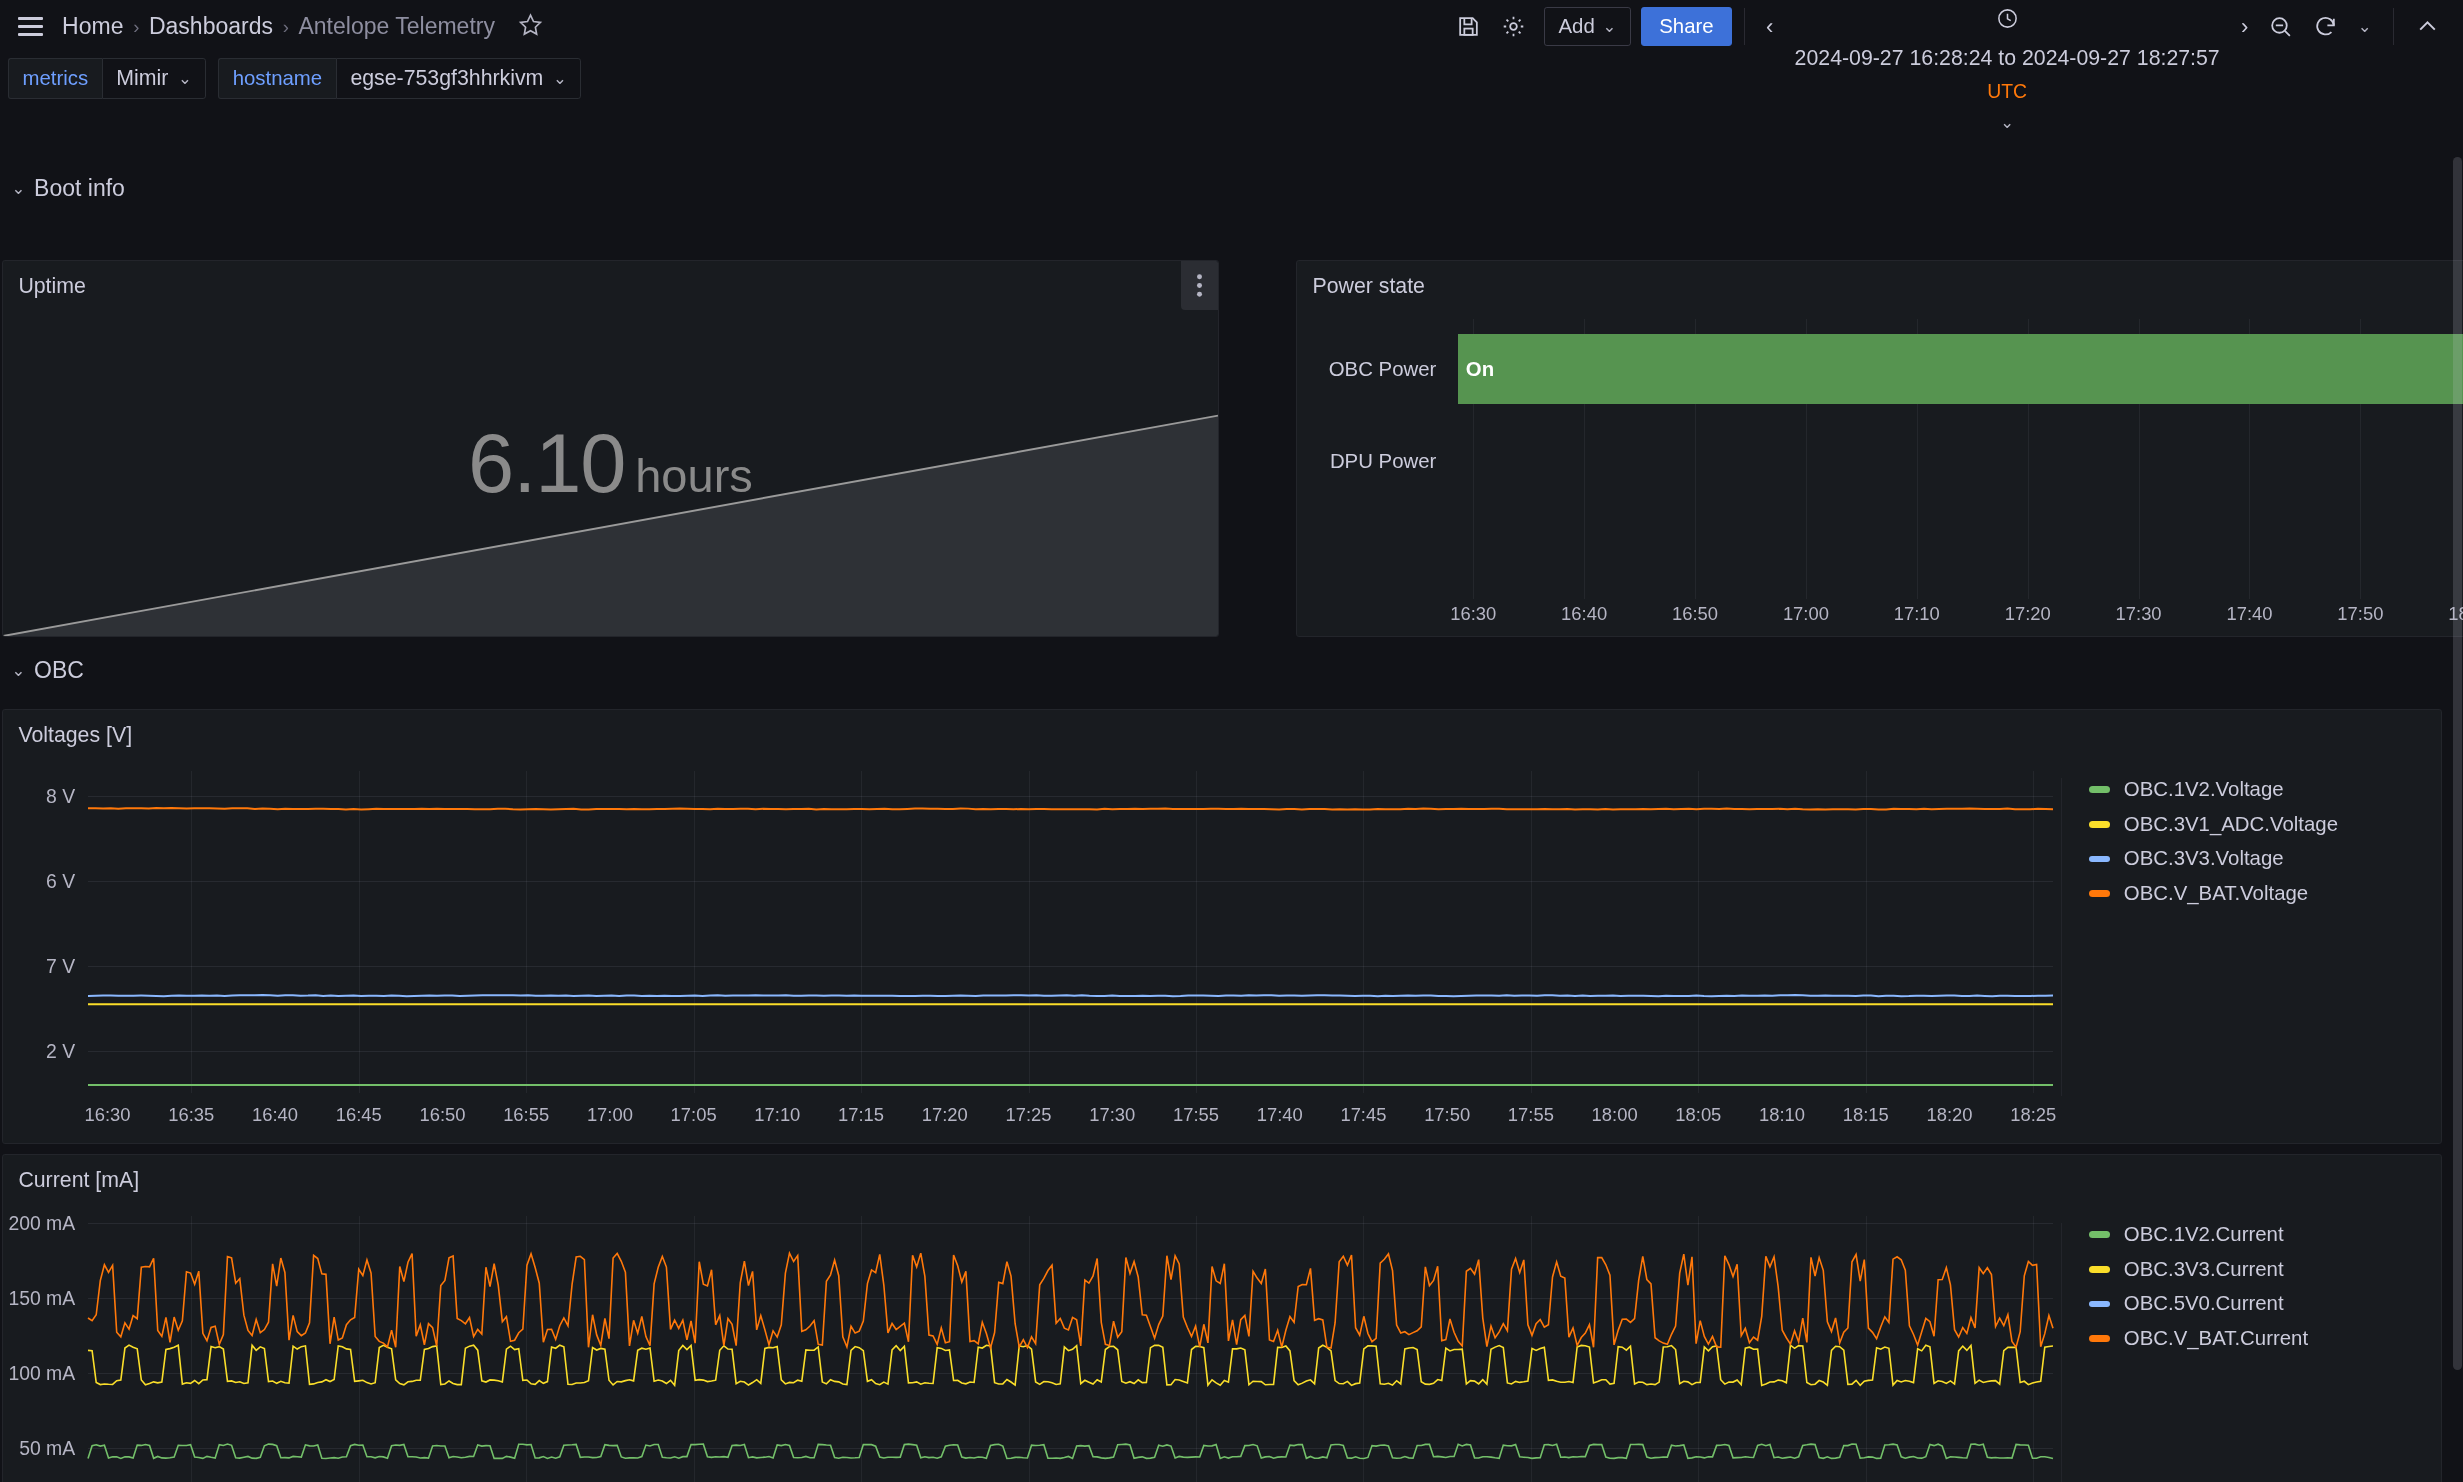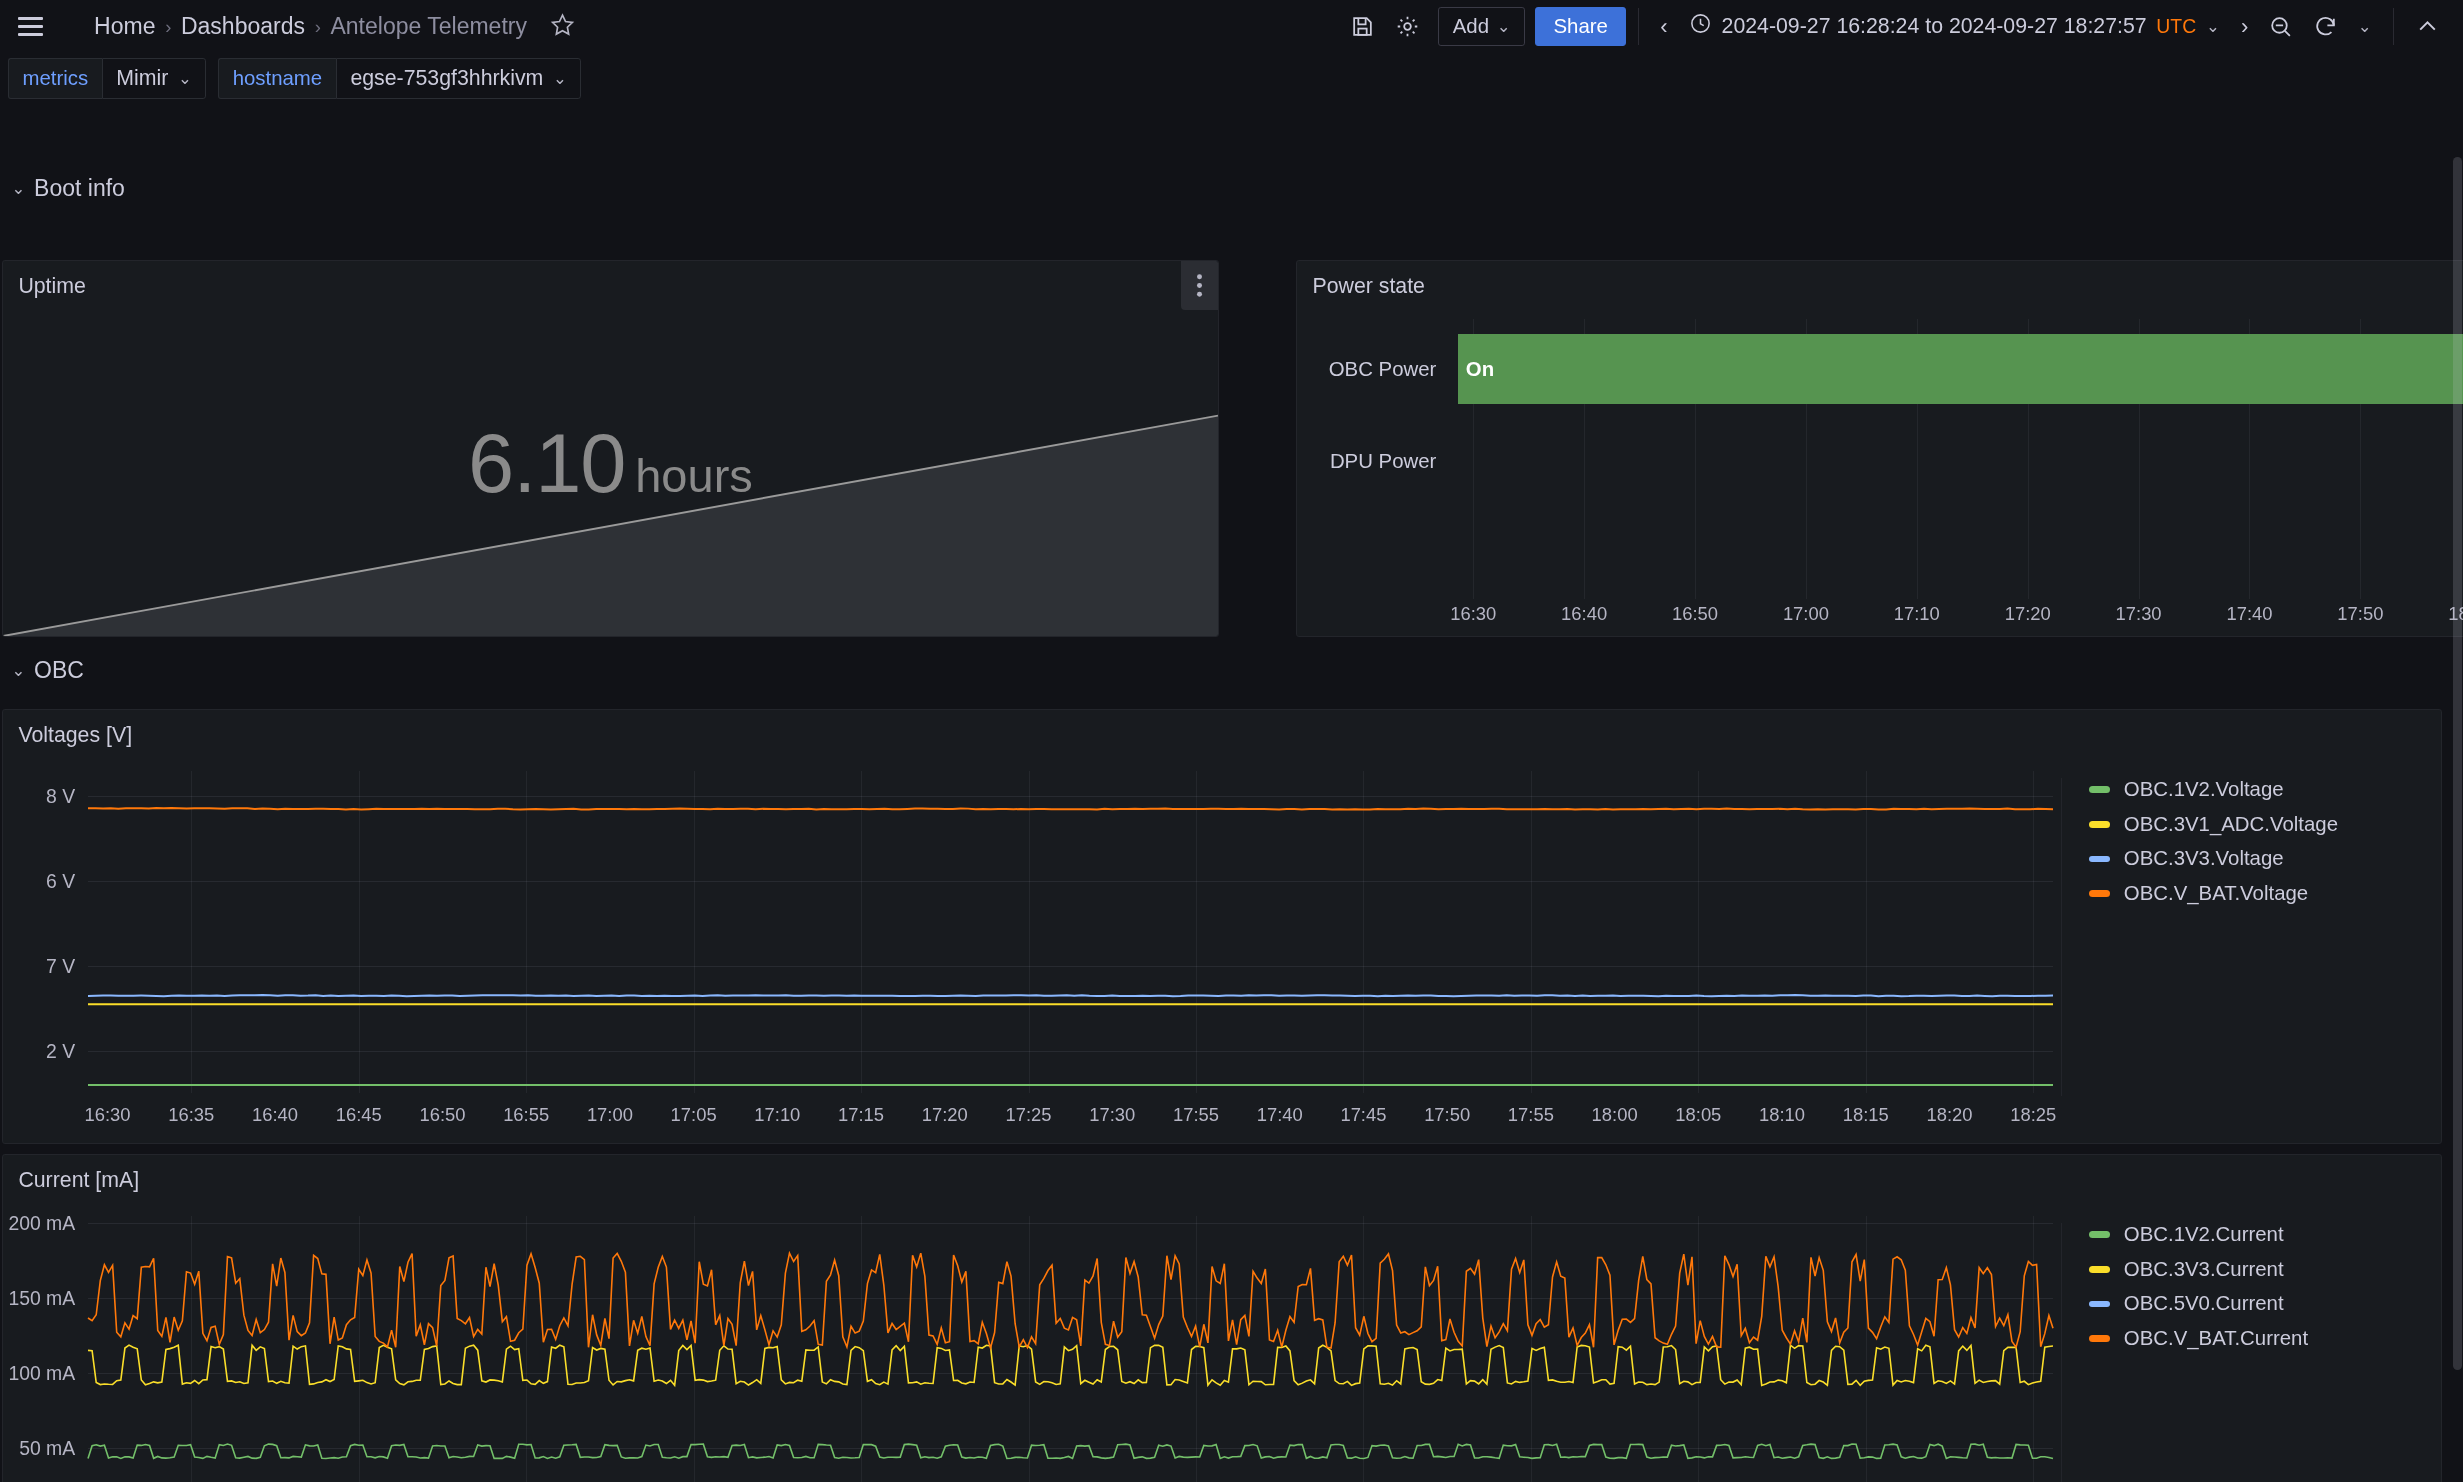--- a/index.html
+++ b/index.html
@@ -12,21 +12,20 @@
   }
   .app { width: 2464px; height: 1483px; position: relative; display: flex; flex-direction: column; }
 
   
   .topnav {
     height: 53px; flex: 0 0 53px;
     background: #111217;
     display: flex; align-items: center;
     padding: 0 13.6px 0 13.6px;
     position: relative;
-    gap: 32px;
   }
   .hamburger { width: 33px; height: 33px; display:flex; flex-direction:column; justify-content:center; align-items:center; gap:4.9px; cursor:pointer; margin-right: 15.5px;}
   .hamburger i { display:block; width: 25px; height: 2.9px; background:#ccccdc; border-radius:1px;}
   .crumbs { display:flex; align-items:center; gap: 9.7px; font-size: 23px; }
   .crumb { color:#ccccdc; cursor:pointer; white-space:nowrap;}
   .crumb.active { color:#8e8ea0; }
   .crumb-sep { color:#6e6e7e; font-size:18.4px; }
   .star { margin-left: 13.6px; color:#b5b5c4; font-size: 24px; cursor:pointer; line-height:1;}
   .topnav-right { margin-left:auto; display:flex; align-items:center; gap: 0px; }
   .icon-btn {
@@ -42,21 +41,21 @@
   .btn-primary {
     height: 39px; padding: 0 17.5px; display:flex; align-items:center;
     border-radius: 2.9px; background:#3d71d9; border:1px solid #3d71d9;
     color:#ffffff; font-size:20.4px; font-weight:500; cursor:pointer; margin-left:9.7px;
   }
   .divider-v { width:1px; height: 37px; background:#2a2a32; margin: 0 11.6px; }
   .timebar { display:flex; align-items:center; }
   .time-range {
     display:flex; align-items:center; gap: 9.7px;
     height: 39px; padding: 0 11.6px; border-radius:2.9px; cursor:pointer;
-    font-size: 21.3px; color:#ccccdc;
+    font-size: 21.3px; color:#ccccdc;flex-direction:column;
   }
   .time-range .utc { color:#ff780a; font-size:19.4px; }
   .chev { color:#b5b5c4; font-size:16.5px; }
   .nav-arrow { color:#ccccdc; font-size:22px; padding: 0 9.7px; cursor:pointer; }
 
   
   .varbar {
     height: 50px; flex: 0 0 50px;
     background:#111217;
     display:flex; align-items:center; gap: 0px;

